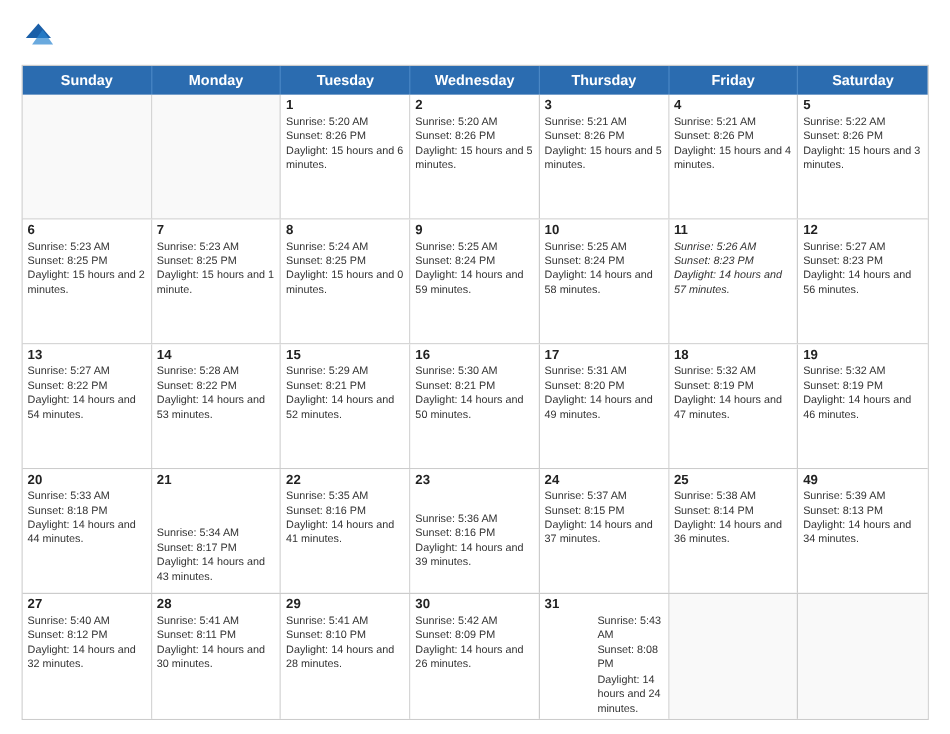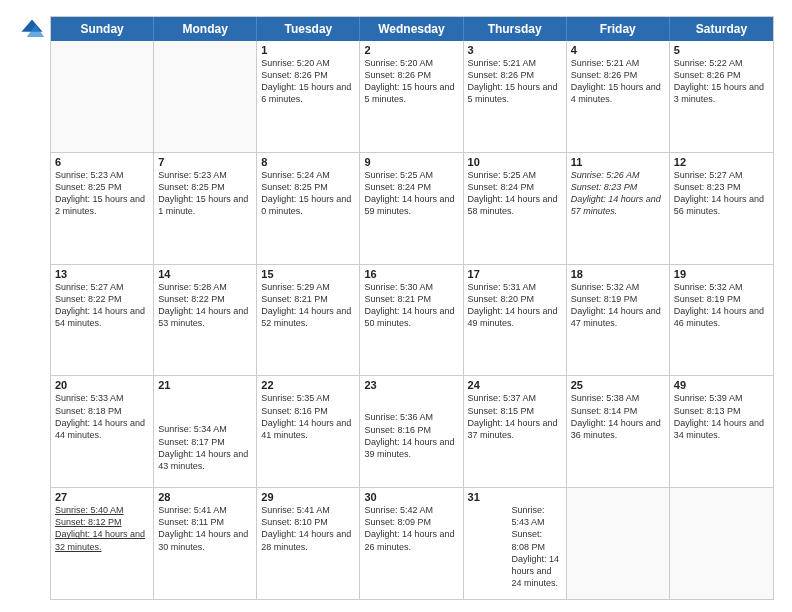--- a/index.html
+++ b/index.html
@@ -8,20 +8,21 @@
       height: 612px;
       font-family: Arial, sans-serif;
       background: #fff;
       overflow: hidden;
     }
     .page {
       width: 792px;
       height: 612px;
       padding: 16px 18px 12px 18px;
       display: flex;
+      flex-direction: column;
       border-radius: 25px;
     }
     .header {
       display: flex;
       justify-content: space-between;
       align-items: flex-start;
       margin-bottom: 10px;
     }
     .logo {
       display: flex;
@@ -304,21 +305,21 @@
           <div class="cal-cell">
             <div class="day-num">49</div>
             <div class="info" style="white-space: pre-line;">Sunrise: 5:39 AM
 Sunset: 8:13 PM
 Daylight: 14 hours and 34 minutes.</div>
           </div>
         </div>
         <div class="cal-row">
           <div class="cal-cell">
             <div class="day-num">27</div>
-            <div class="info" style="white-space: pre-line; text-decoration: underline;">Sunrise: 5:40 AM
+            <div class="info" style="white-space: pre-line;">Sunrise: 5:40 AM
 Sunset: 8:12 PM
 Daylight: 14 hours and 32 minutes.</div>
           </div>
           <div class="cal-cell">
             <div class="day-num">28</div>
             <div class="info" style="white-space: pre-line;">Sunrise: 5:41 AM
 Sunset: 8:11 PM
 Daylight: 14 hours and 30 minutes.</div>
           </div>
           <div class="cal-cell">

